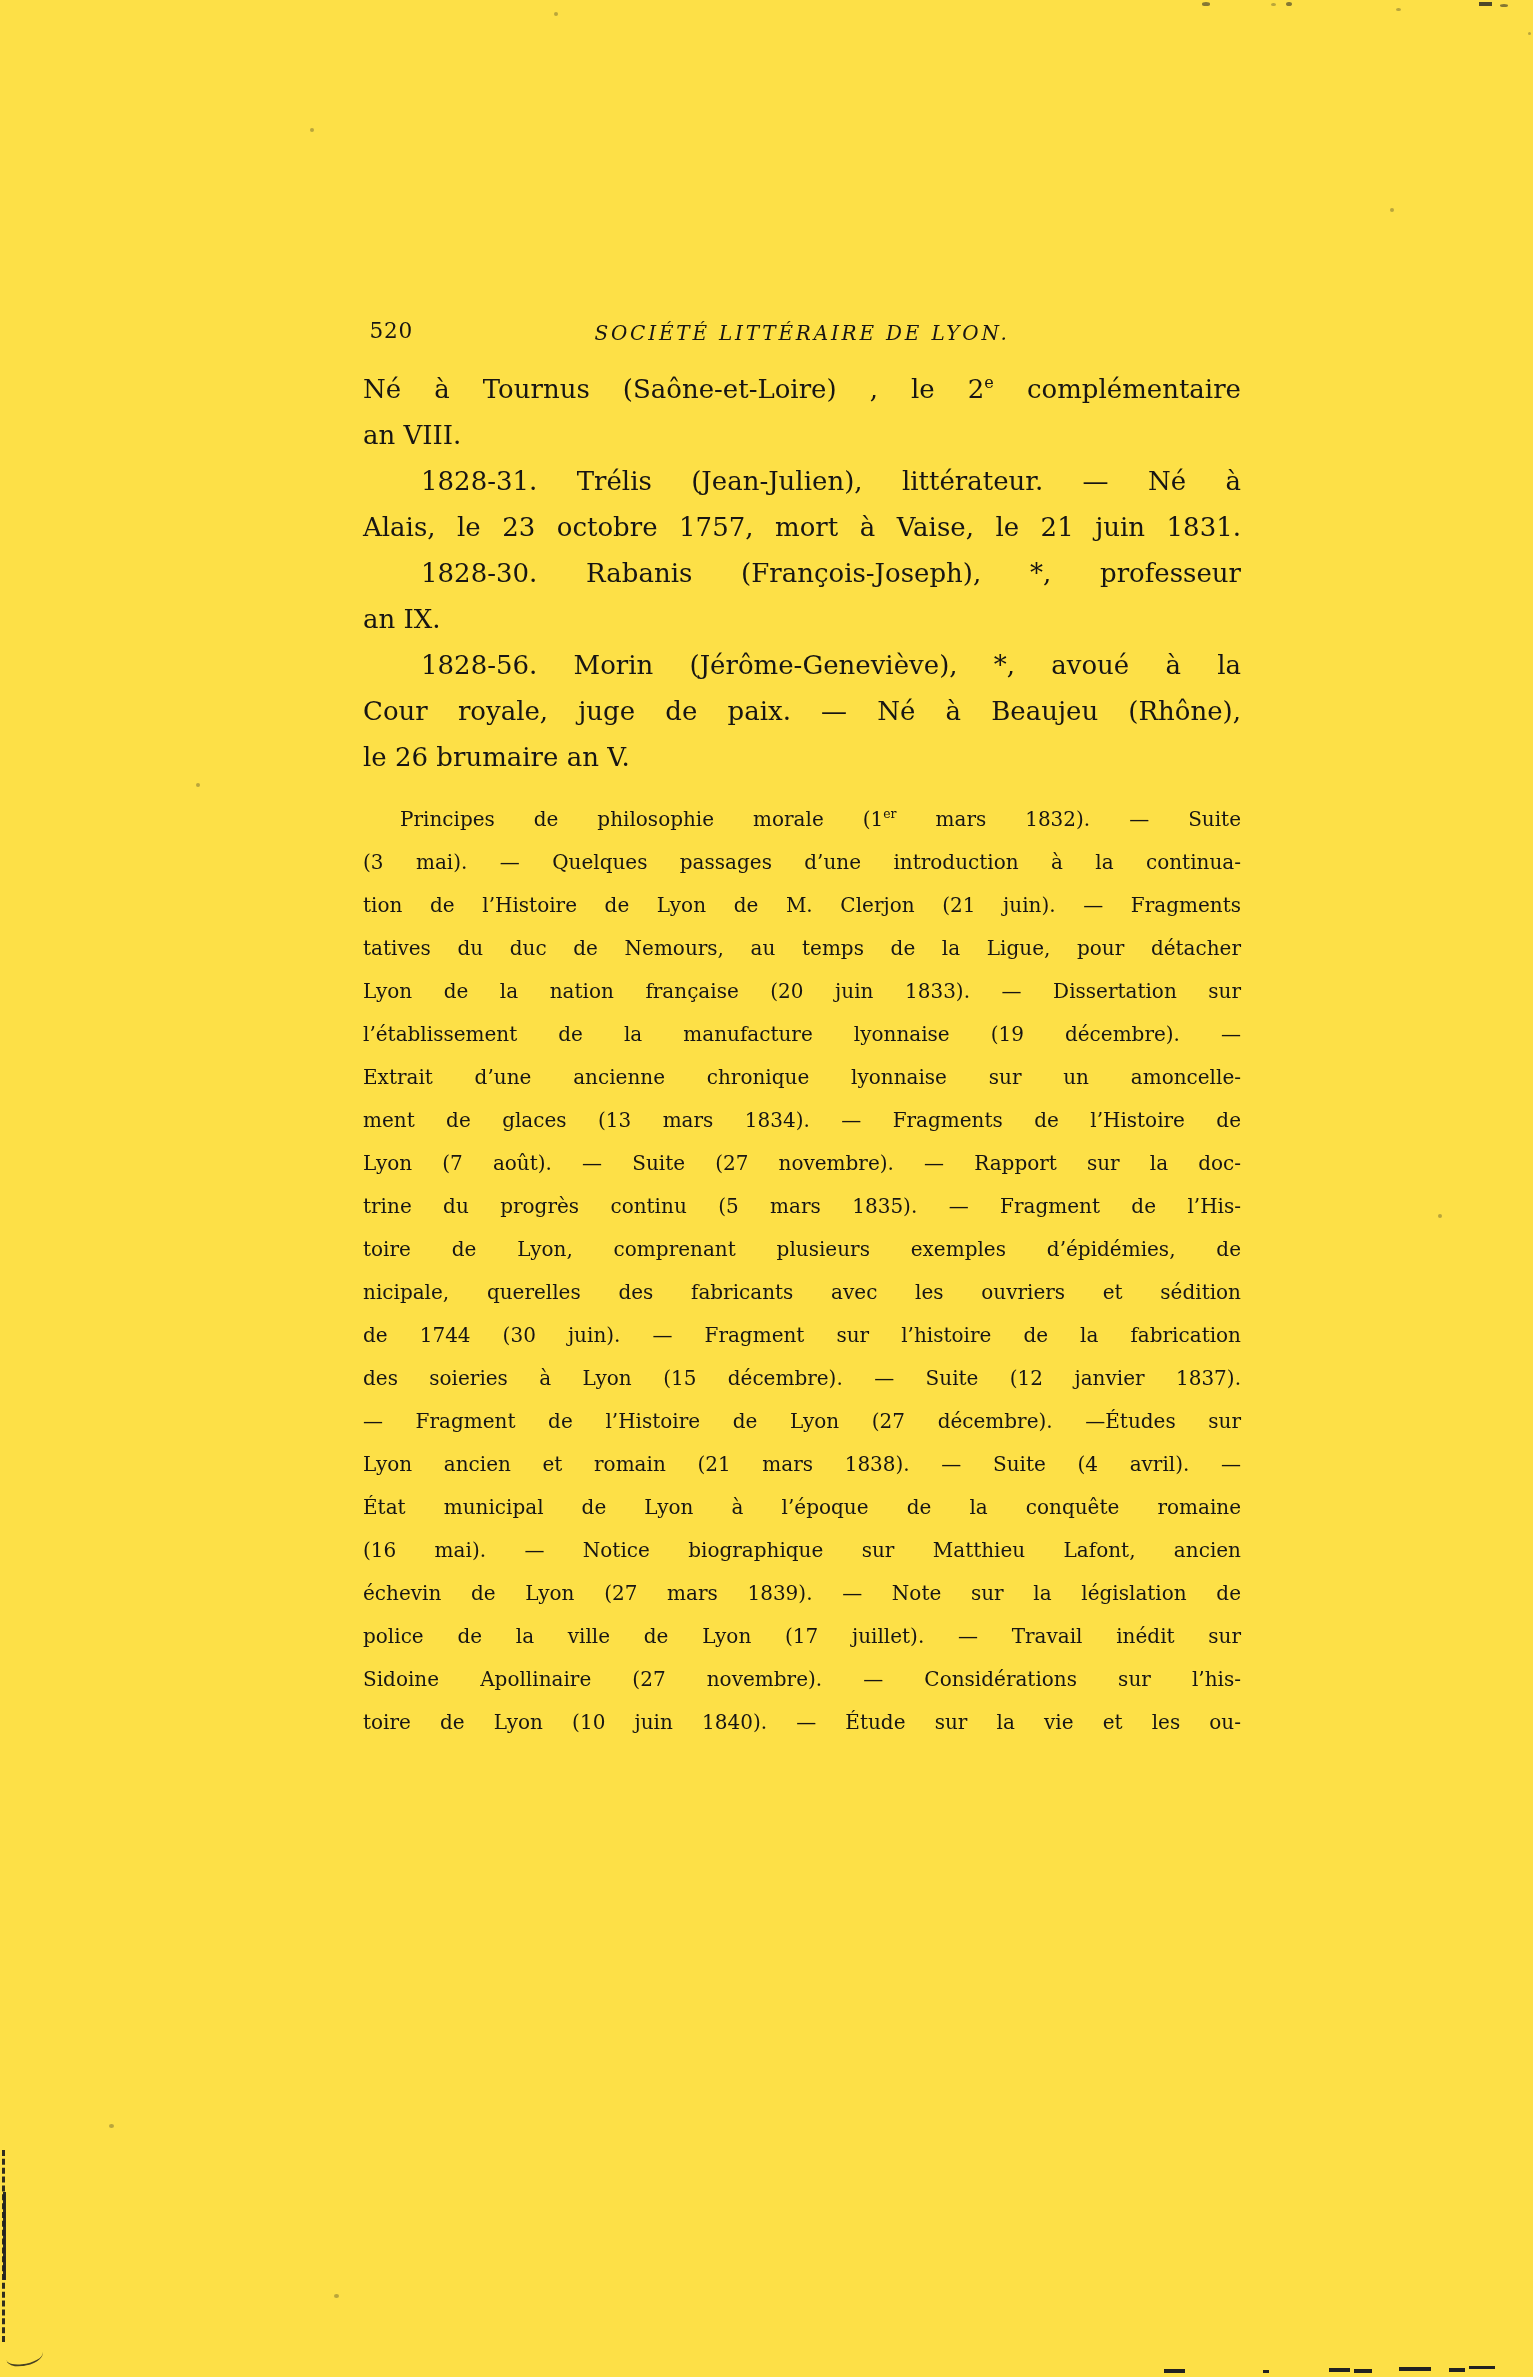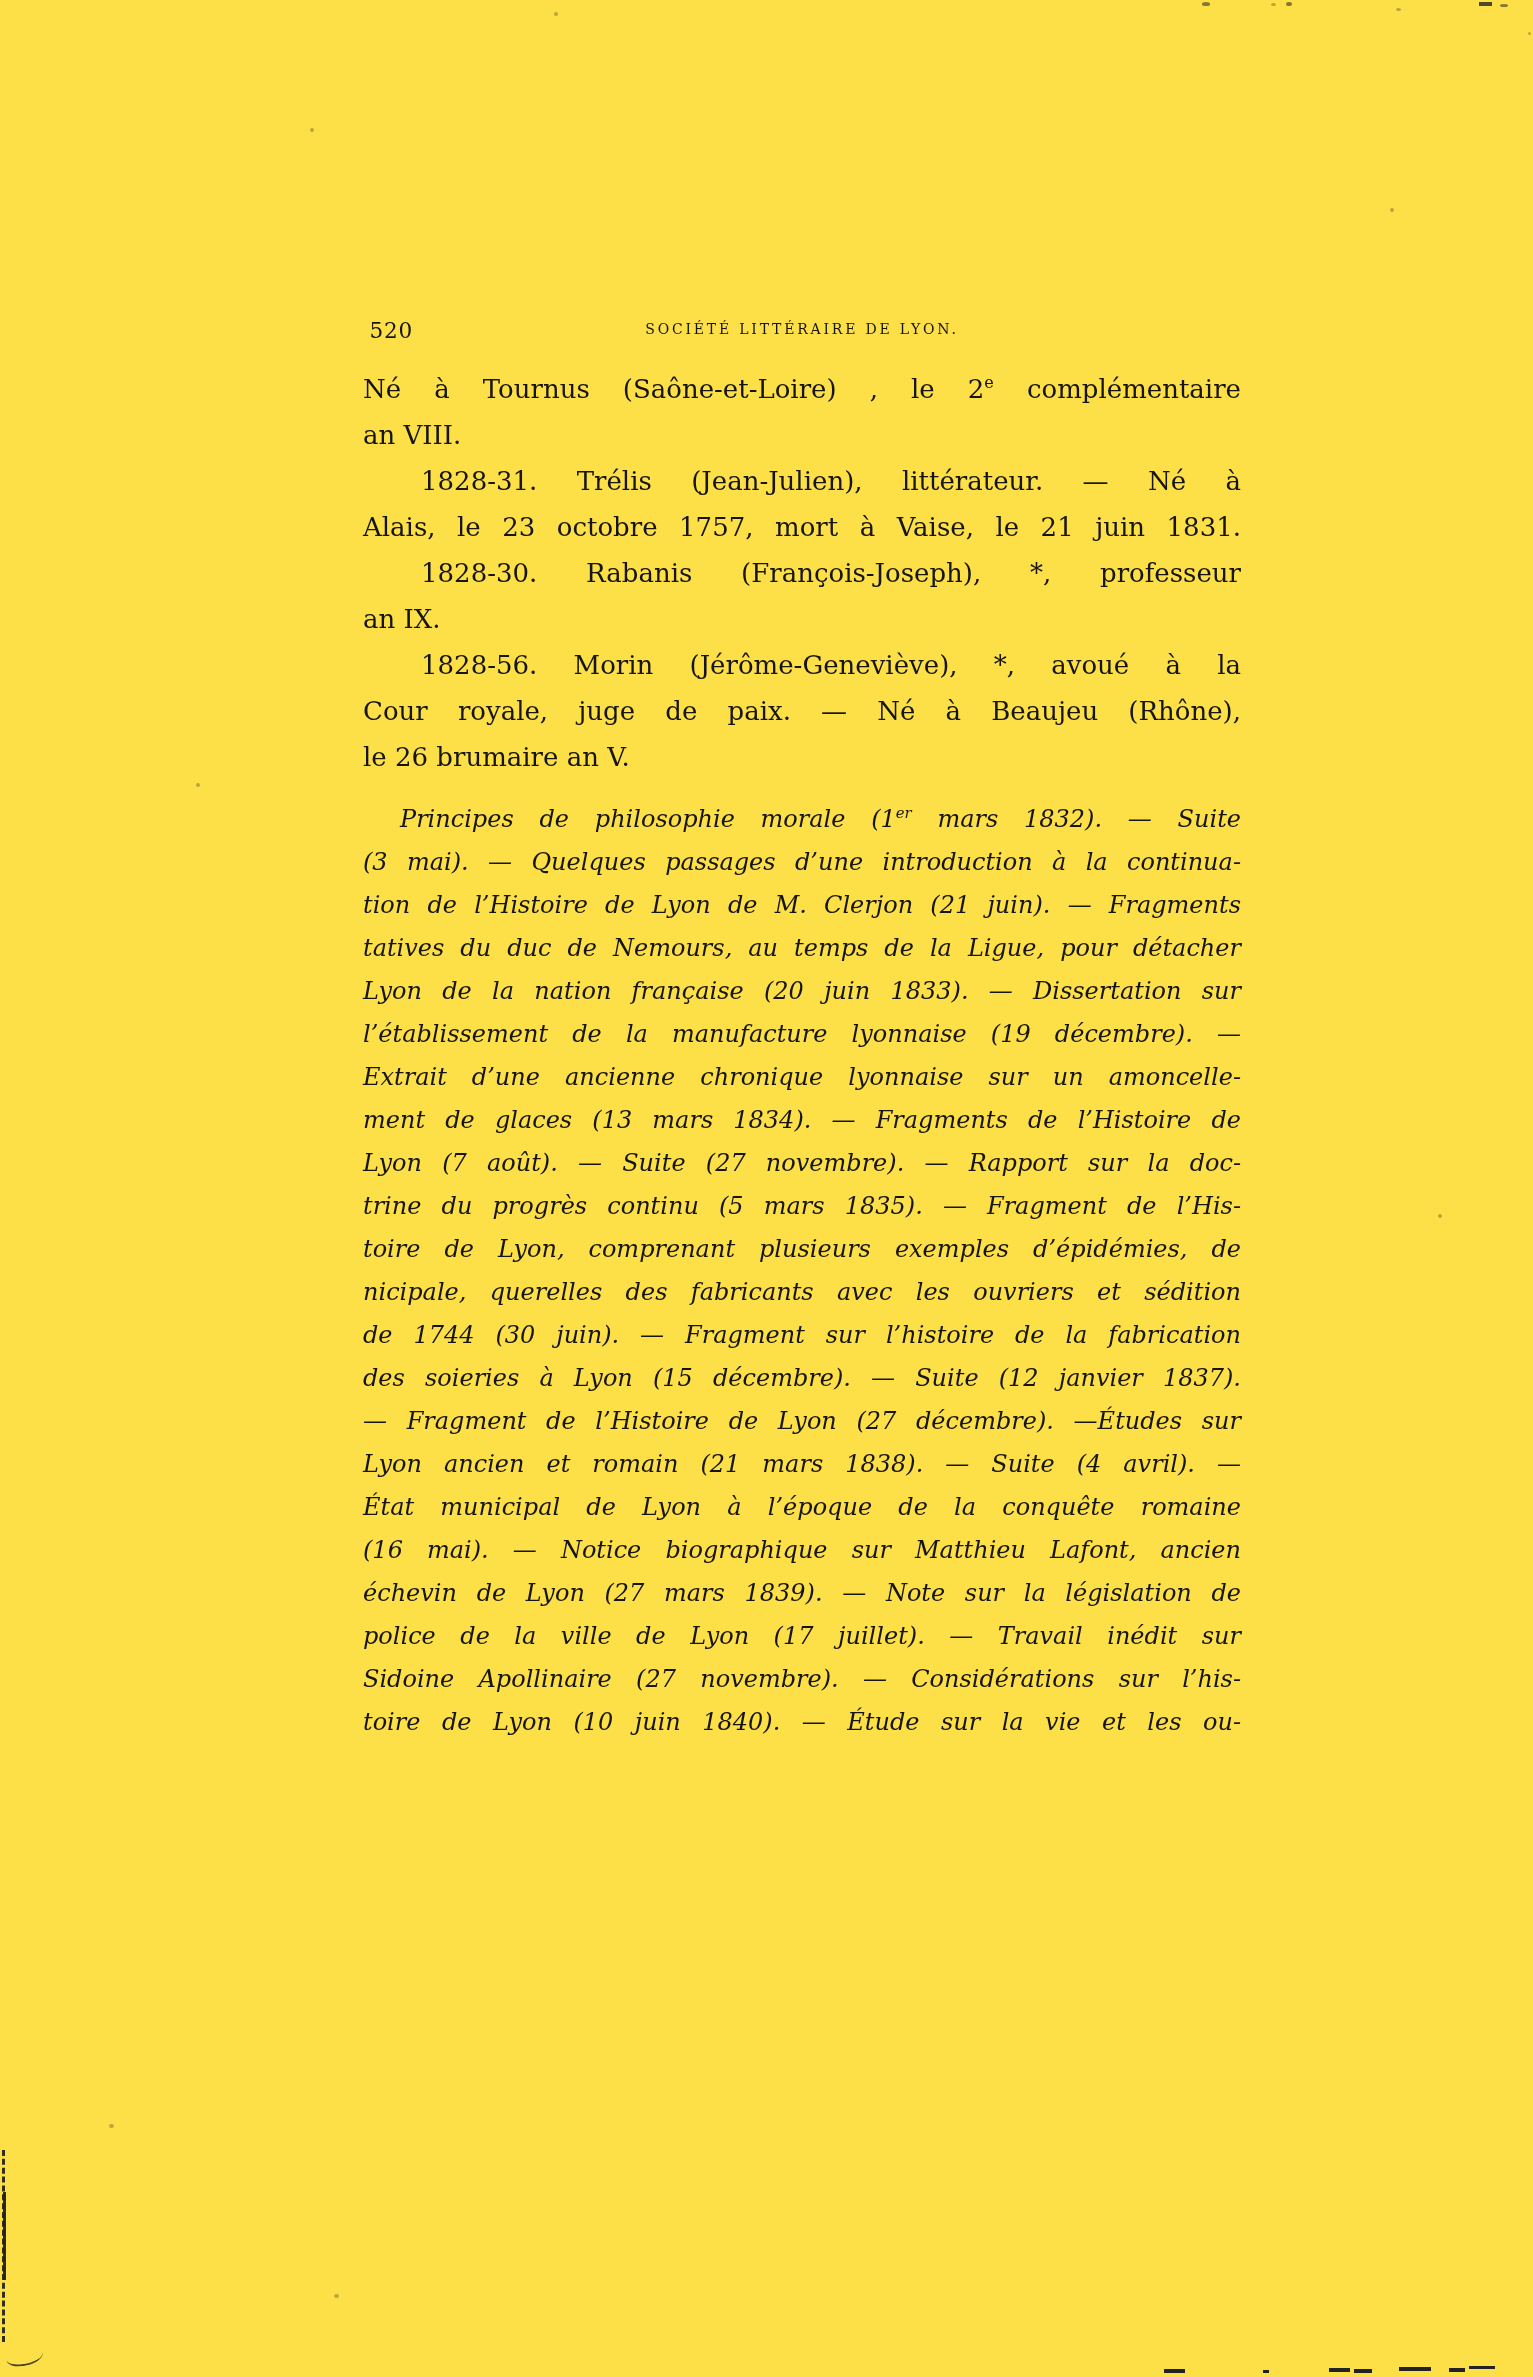--- a/index.html
+++ b/index.html
@@ -29,24 +29,25 @@
     left: 6.4px;
     top: 1.6px;
     font-size: 21.6px;
     letter-spacing: 0.8px;
   }
   .running-title {
     position: absolute;
     left: 50%;
     top: 4.8px;
     transform: translateX(-50%);
-    font-size: 14px;
+    font-size: 20px;
     letter-spacing: 2.8px;
     white-space: nowrap;
     font-weight: 500;
+    font-style: italic;
   }
   
   .column {
     position: absolute;
     left: 363px;
     top: 366px;
     width: 878px;
   }
   .line {
     text-align: justify;
@@ -59,23 +60,22 @@
   }
   .entries .line {
     font-size: 26px;
     line-height: 46px;
   }
   .line.indent-entry { text-indent: 58px; }
   .bibliography {
     margin-top: 17.6px;
   }
   .bibliography .line {
-    font-size: 24px;
+    font-size: 20px;
     line-height: 43px;
-    font-style: italic;
   }
   .line.indent-bib { text-indent: 37px; }
   sup {
     font-size: 0.62em;
     vertical-align: super;
     line-height: 0;
   }
   
   .artifact {
     position: absolute;

